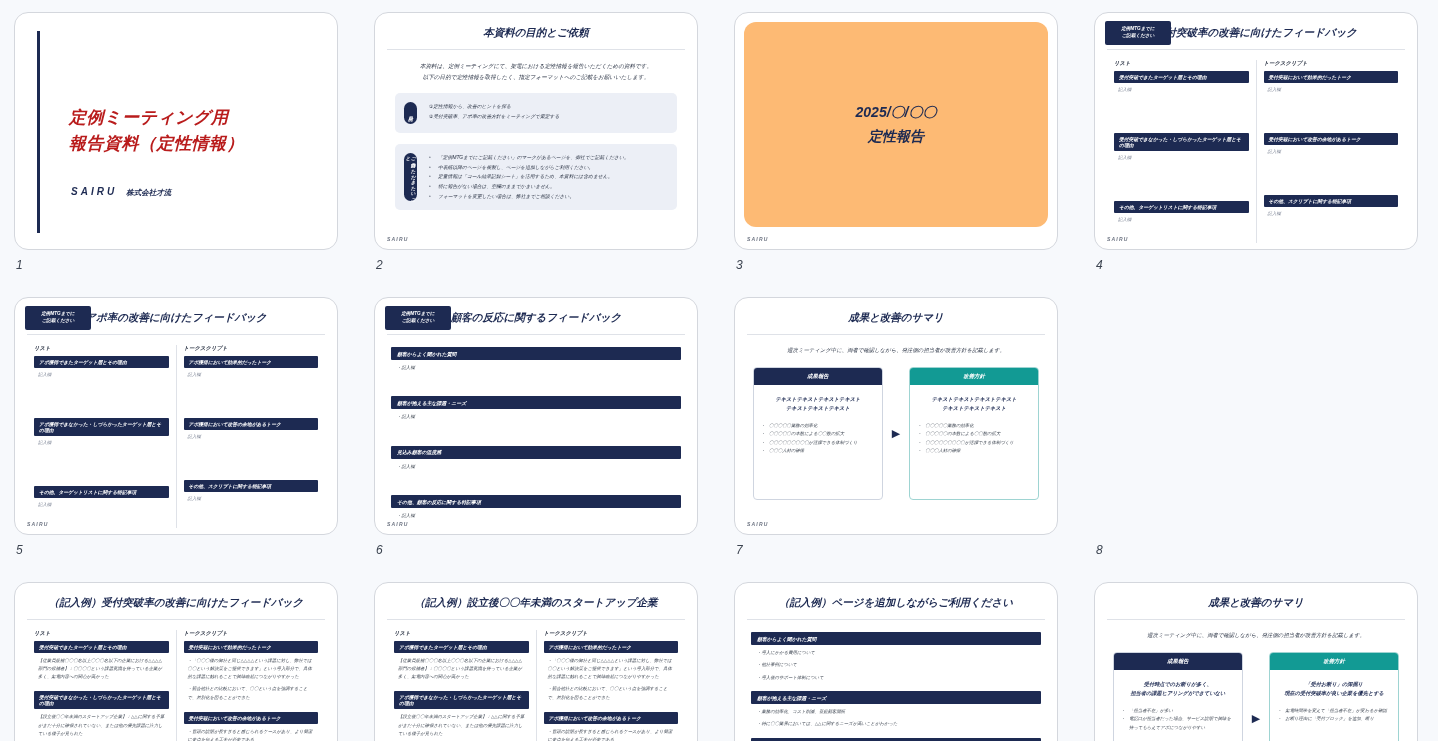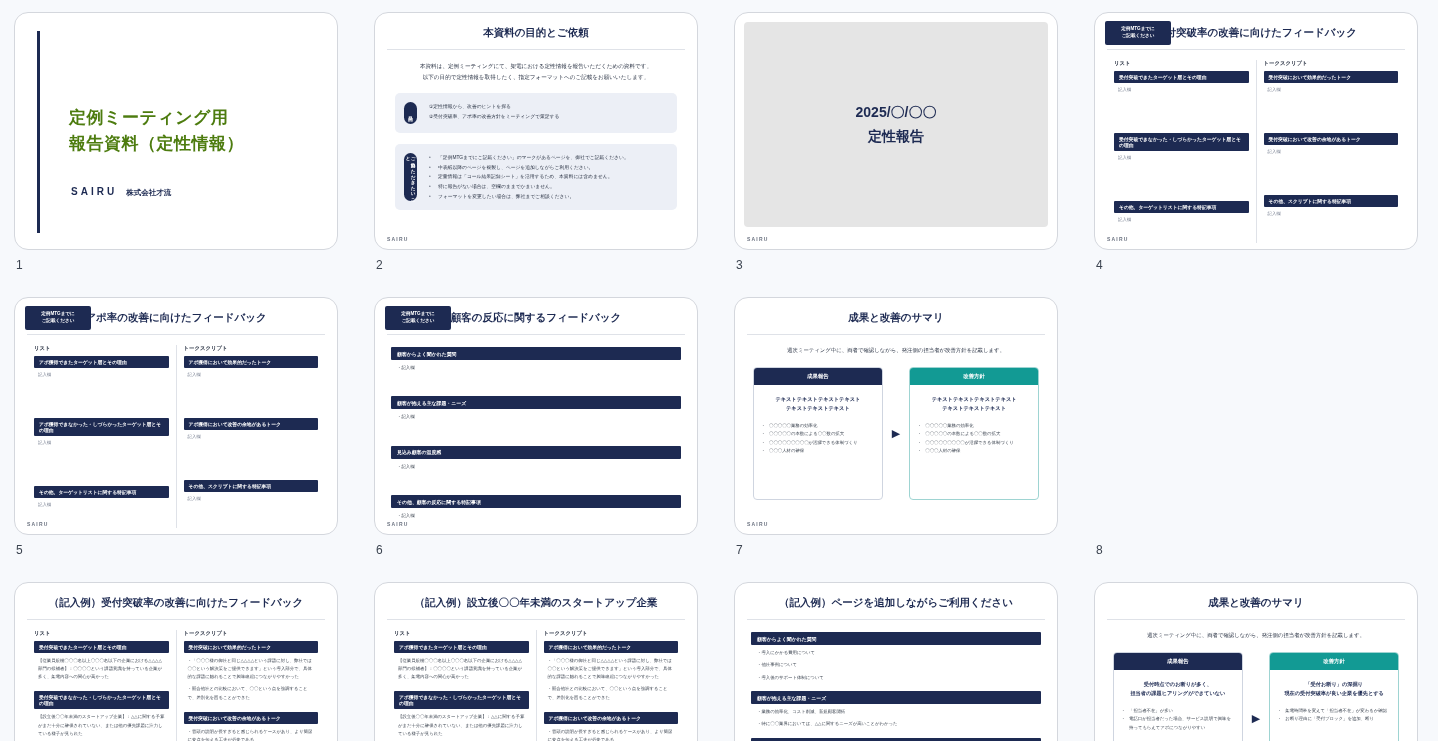--- a/index.html
+++ b/index.html
@@ -8,21 +8,21 @@
     background: #f7f9fc;
     font-family: "Liberation Sans", "DejaVu Sans", sans-serif;
     overflow: hidden;
   }
   #grid {
     display: grid;
     grid-template-columns: repeat(4, 360px);
     grid-auto-rows: 285px;
     padding: 6px 0 0 0;
   }
-  .cell { position: relative; }
+  .cell { position: relative; font-style: italic; }
   .slide {
     position: absolute;
     left: 14px; top: 6px;
     width: 324px; height: 238px;
     background: #ffffff;
     border: 1px solid #d4d7dd;
     border-radius: 14px;
     overflow: hidden;
   }
   .slidenum {
@@ -49,31 +49,31 @@
     border-radius:2px;
     font-size:4.6px; line-height:1.5; font-weight:bold;
     display:flex; flex-direction:column; align-items:center; justify-content:center;
     text-align:center;
   }
 
   
   .cover-bar { position:absolute; left:22px; top:18px; width:2.5px; height:202px; background:#1d2a52; }
   .cover-title {
     position:absolute; left:54px; top:92px;
-    font-size:17px; font-weight:bold; color:#4d7c0f; line-height:1.5;
+    font-size:17px; font-weight:bold; color:#b91c1c; line-height:1.5;
     letter-spacing:0.5px;
   }
   .cover-logo { position:absolute; left:56px; top:173px; display:flex; align-items:baseline; gap:9px; }
   .cover-logo .lg { font-size:10px; letter-spacing:3px; font-weight:bold; color:#1d2a52; }
   .cover-logo .co { font-size:7.5px; font-weight:bold; color:#1d2a52; }
 
   
   .divider-inner {
     position:absolute; left:9px; top:9px; right:9px; bottom:22px;
-    background:#e5e5e5; border-radius:4px;
+    background:#fdba74; border-radius:12px;
     display:flex; align-items:center; justify-content:center;
   }
   .divider-text {
     text-align:center; font-size:14px; font-weight:bold; color:#1d2a52; line-height:1.65;
   }
 
   
   .p-lead { text-align:center; font-size:5.6px; color:#2a3344; line-height:1.9; margin-top:11px; padding:0 24px; }
   .p-box {
     margin: 11px 20px 0 20px; background:#eceff6; border-radius:5px;

